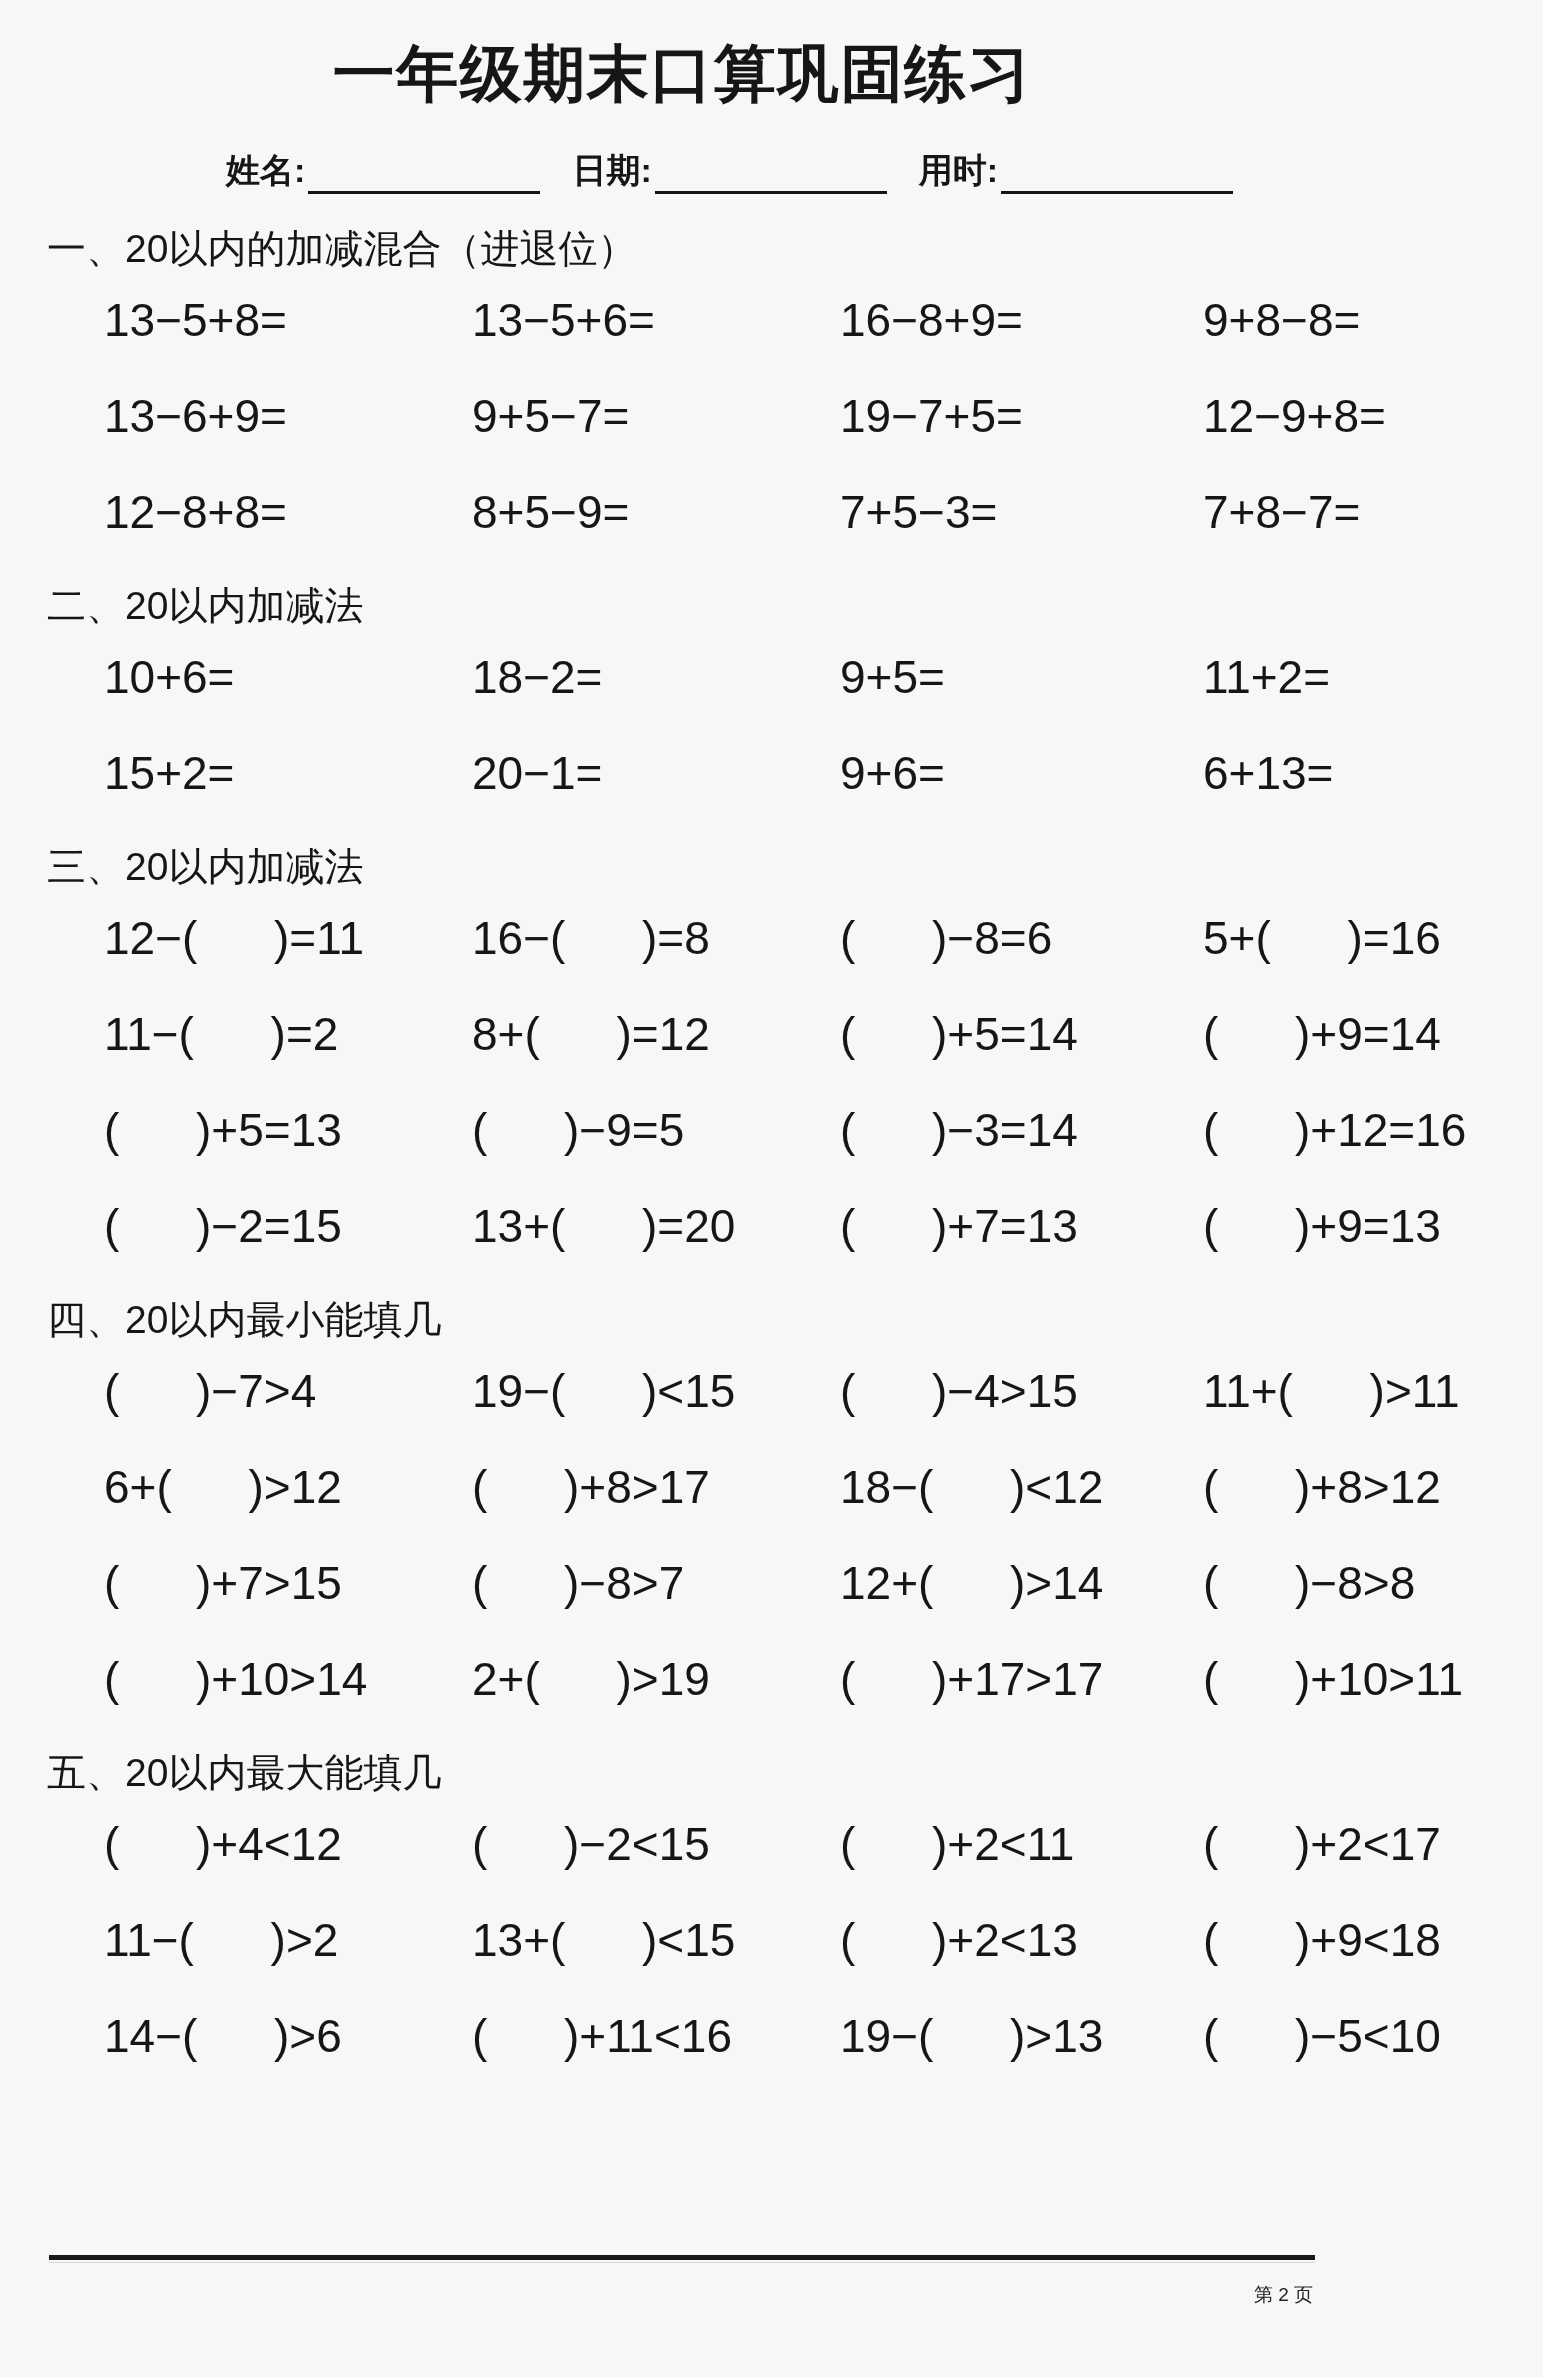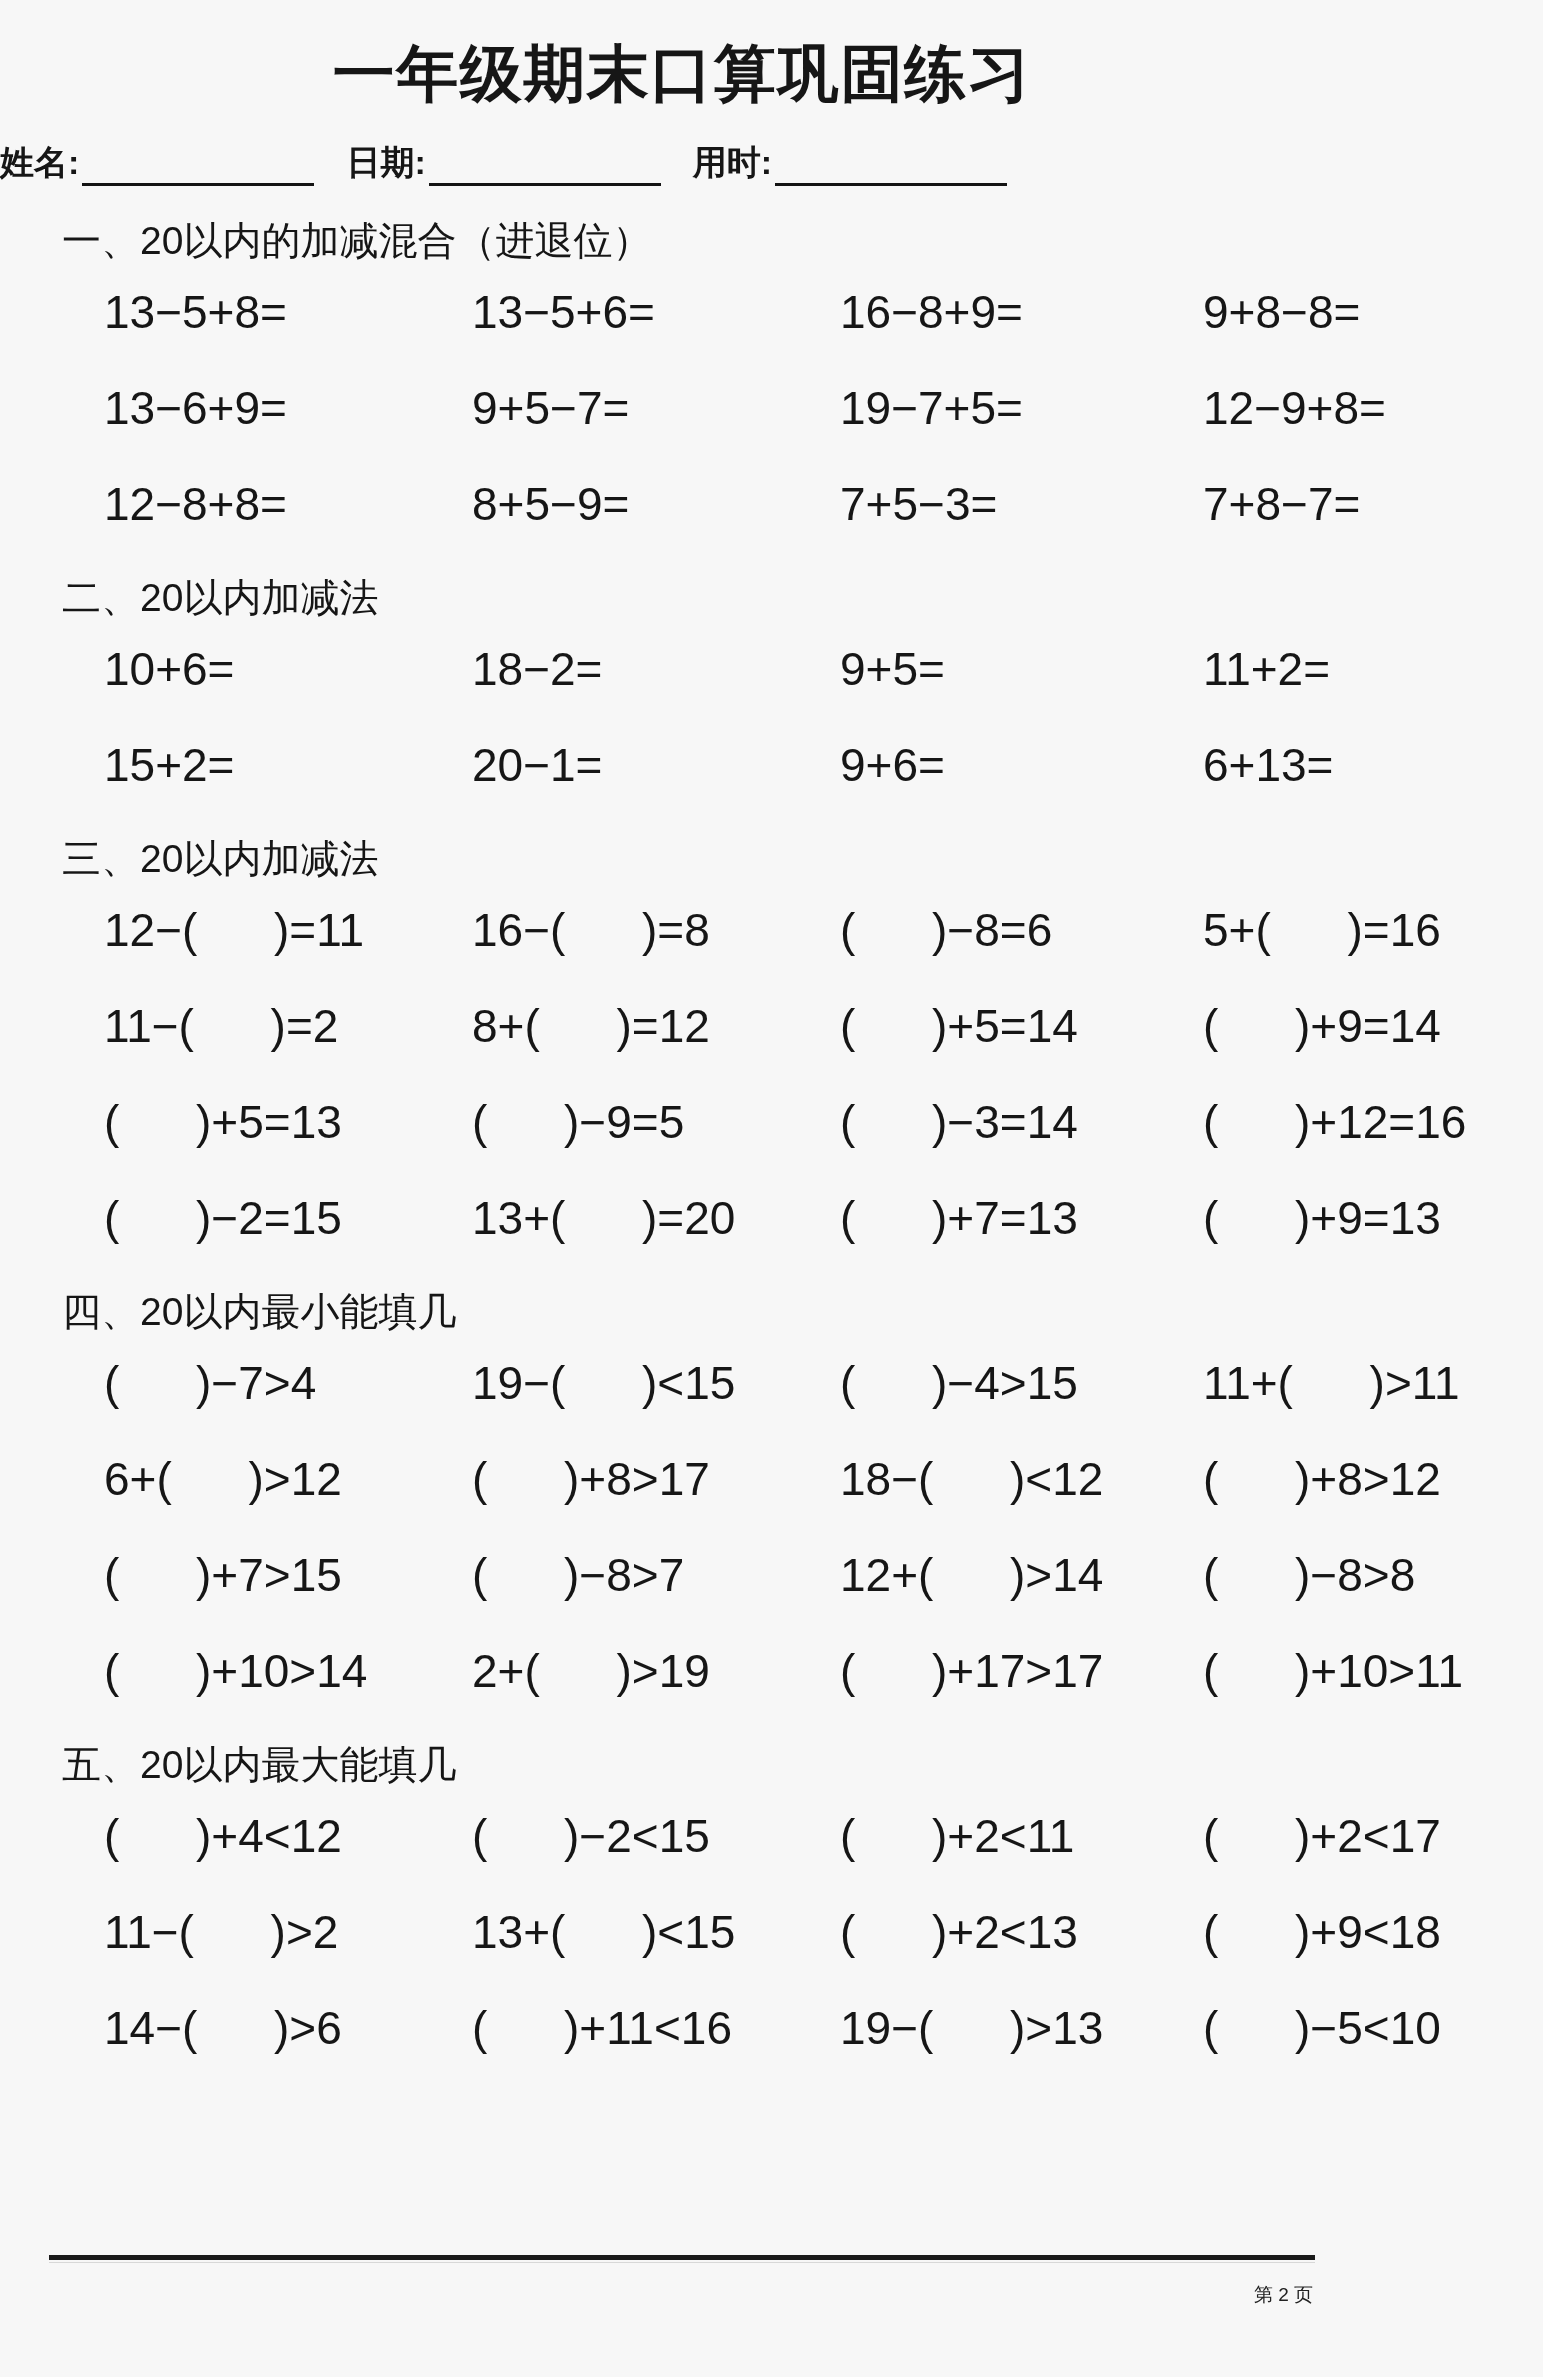--- a/index.html
+++ b/index.html
@@ -19,39 +19,40 @@
   }
   .title {
     text-align: center;
     font-size: 62px;
     font-weight: bold;
     letter-spacing: 1.5px;
     padding-top: 40px;
     line-height: 1.1;
   }
   .name-line {
-    margin-top: 32px;
+    padding-left: 226px;
+    margin-top: 40px;
     font-size: 34px;
     font-weight: 600;
     white-space: nowrap;
   }
   .name-line .field-label { display: inline-block; }
   .blank-line {
     display: inline-block;
     width: 232px;
     border-bottom: 3.9px solid #141414;
     margin-right: 32px;
     margin-left: 3.1px;
     height: 34px;
     vertical-align: bottom;
   }
   .blank-line.last { margin-right: 0; }
   .sections { margin-top: 14px; }
   .section-heading {
-    padding-left: 62px;
+    padding-left: 47px;
     font-size: 39px;
     line-height: 46px;
     margin-top: 32px;
     margin-bottom: 23px;
     white-space: pre;
   }
   .problem-row {
     display: grid;
     grid-template-columns: 368px 368px 363px auto;
     padding-left: 104px;

